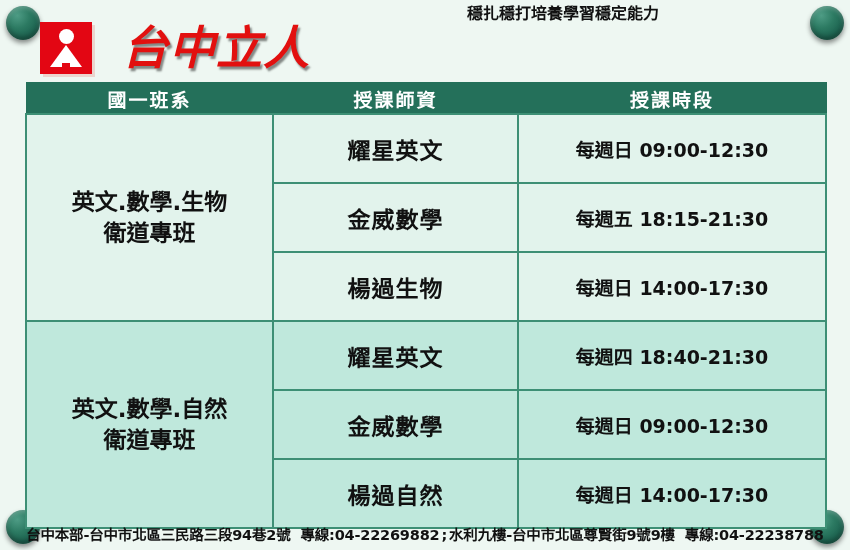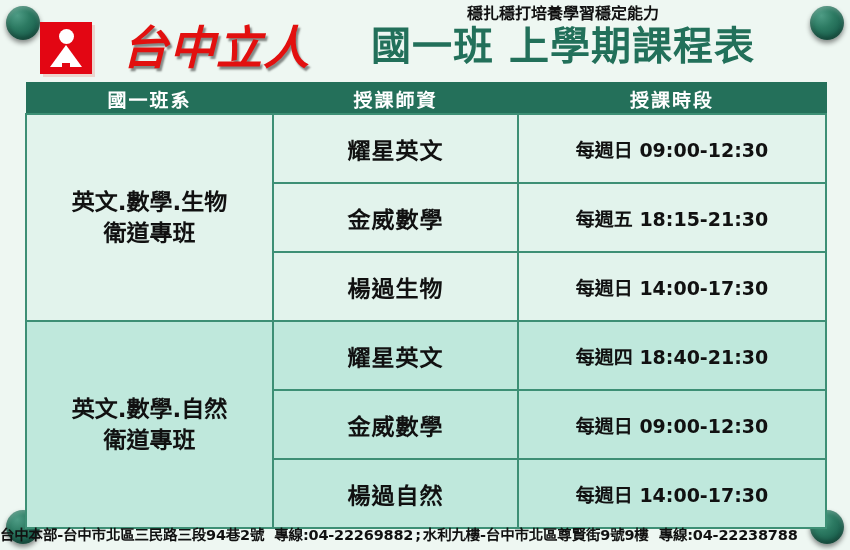--- a/index.html
+++ b/index.html
@@ -186,21 +186,21 @@
     font-weight: bold;
     letter-spacing: 0px;
     white-space: nowrap;
   }
 
   
   .footer {
     position: absolute;
     left: 0;
     bottom: 6px;
-    width: 766px;
+    width: 850px;
     text-align: center;
     font-size: 14.5px;
     font-weight: bold;
     color: #111111;
     letter-spacing: -0.2px;
     white-space: nowrap;
   }
   .footer .sep { padding: 0 2px; }
   .footer .gap { display: inline-block; width: 10px; }
 </style>
@@ -220,21 +220,20 @@
       <div class="logo-mark">
         <div class="head"></div>
         <div class="body"></div>
         <div class="notch"></div>
       </div>
       <div class="logo-text">台中立人</div>
     </div>
 
     <div class="title-wrap">
       <div class="subtitle">穩扎穩打培養學習穩定能力</div>
-      <div class="main-title">國一班 上學期課程表</div>
     </div>
 
   </div>
 
   <table class="table">
     <colgroup>
       <col class="c1">
         <col class="c2">
         <col class="c3">
     </colgroup>

